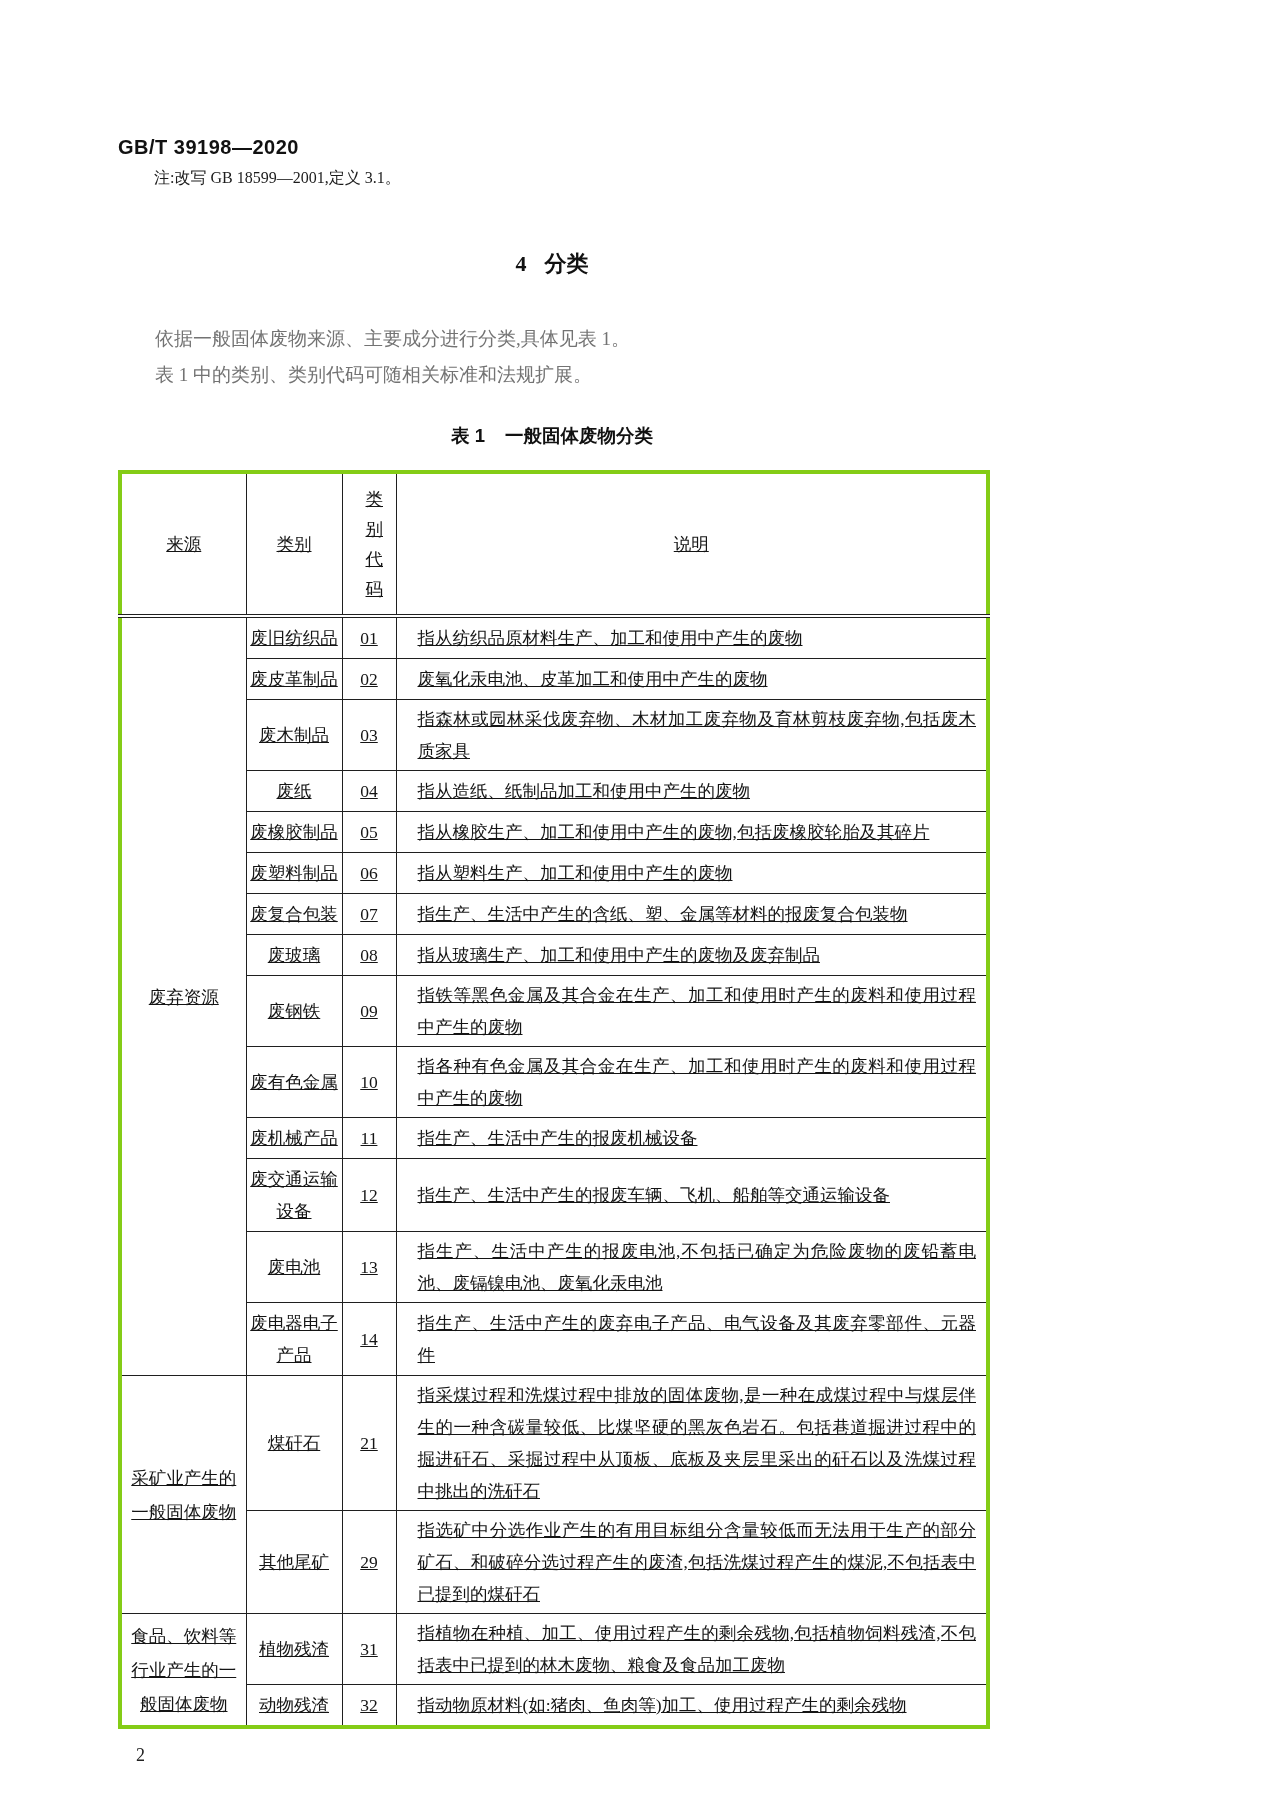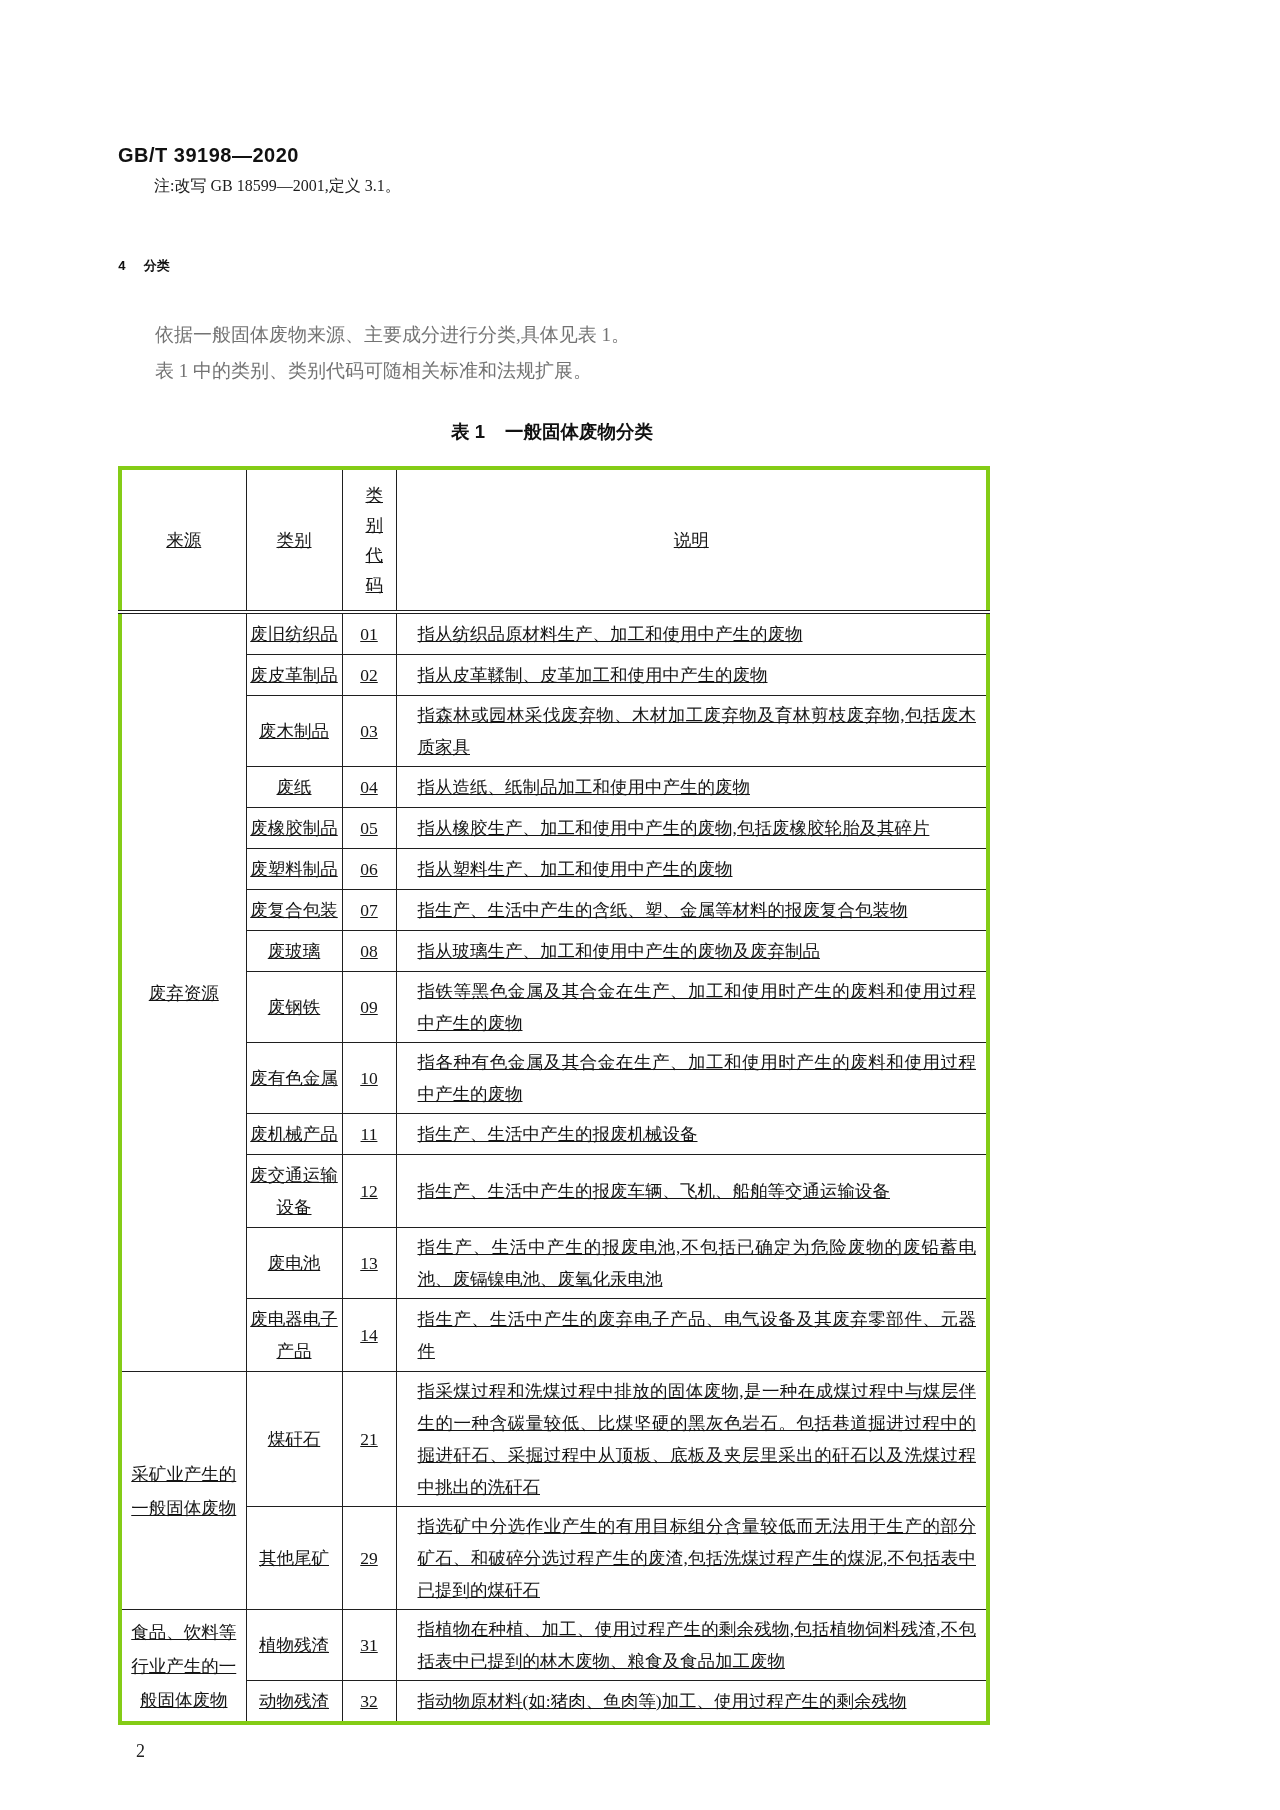--- a/index.html
+++ b/index.html
@@ -11,21 +11,20 @@
     font-family: "Liberation Serif", "DejaVu Serif", serif;
     color: #1b1b1b;
     -webkit-font-smoothing: antialiased;
   }
   .page {
     position: absolute;
     left: 118px;
     top: 0;
     width: 868px;
     height: 1498px;
-    margin-top: 8px;
   }
   .doc-code {
     margin-top: 136px;
     font-family: "Liberation Sans", "DejaVu Sans", sans-serif;
     font-weight: bold;
     font-size: 20px;
     letter-spacing: 0.5px;
     color: #111;
   }
   .intro {
@@ -40,24 +39,25 @@
   }
   .note {
     margin-top: 6px;
     margin-left: 36px;
     font-size: 16px;
     line-height: 26px;
     color: #1c1c1c;
   }
   .section-heading {
     margin-top: 58px;
-    font-family: Liberation Mono, monospace;
+    font-family: Liberation Serif, serif;
     font-weight: bold;
-    font-size: 13px;
+    font-size: 22px;
     color: #111;
+    text-align: center;
   }
   .section-heading .sec-num { margin-right: 18px; }
   .body-paras {
     margin-top: 42px;
     font-size: 19px;
     line-height: 36px;
     color: #737373;
   }
   .body-paras .para { text-indent: 37px; }
   .table-caption {
@@ -152,21 +152,21 @@
     <tbody>
         <tr>
           <td class="source-cell" rowspan="14">废弃资源</td>
     <td class="category-cell">废旧纺织品</td>
     <td class="code-cell">01</td>
     <td class="description-cell">指从纺织品原材料生产、加工和使用中产生的废物</td>
   </tr>
         <tr>
     <td class="category-cell">废皮革制品</td>
     <td class="code-cell">02</td>
-    <td class="description-cell">指从皮革鞣制、皮革加工和使用中产生的废物</td>
+    <td class="description-cell">废氧化汞电池、皮革加工和使用中产生的废物</td>
   </tr>
         <tr>
     <td class="category-cell">废木制品</td>
     <td class="code-cell">03</td>
     <td class="description-cell">指森林或园林采伐废弃物、木材加工废弃物及育林剪枝废弃物,包括废木质家具</td>
   </tr>
         <tr>
     <td class="category-cell">废纸</td>
     <td class="code-cell">04</td>
     <td class="description-cell">指从造纸、纸制品加工和使用中产生的废物</td>

